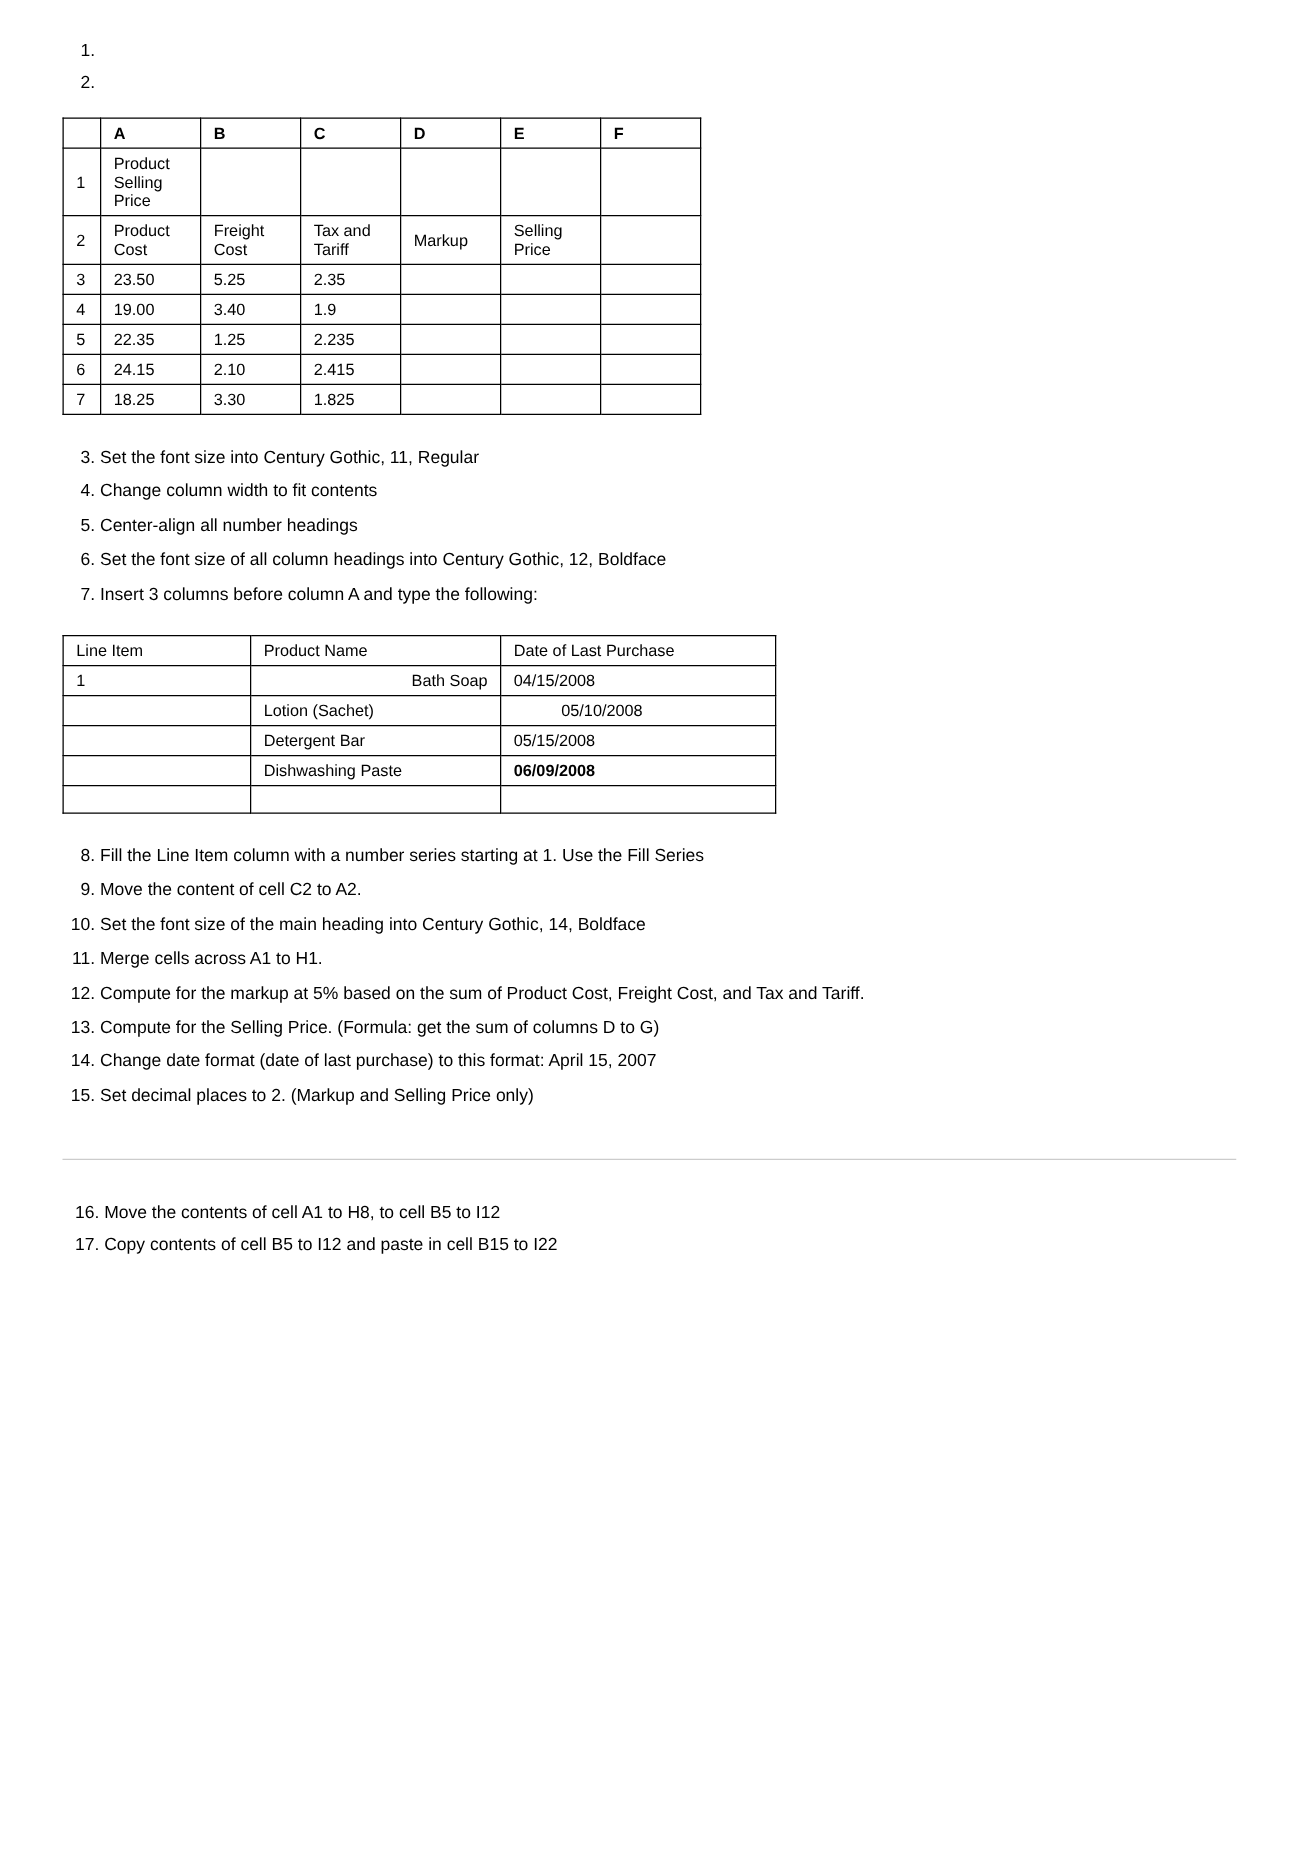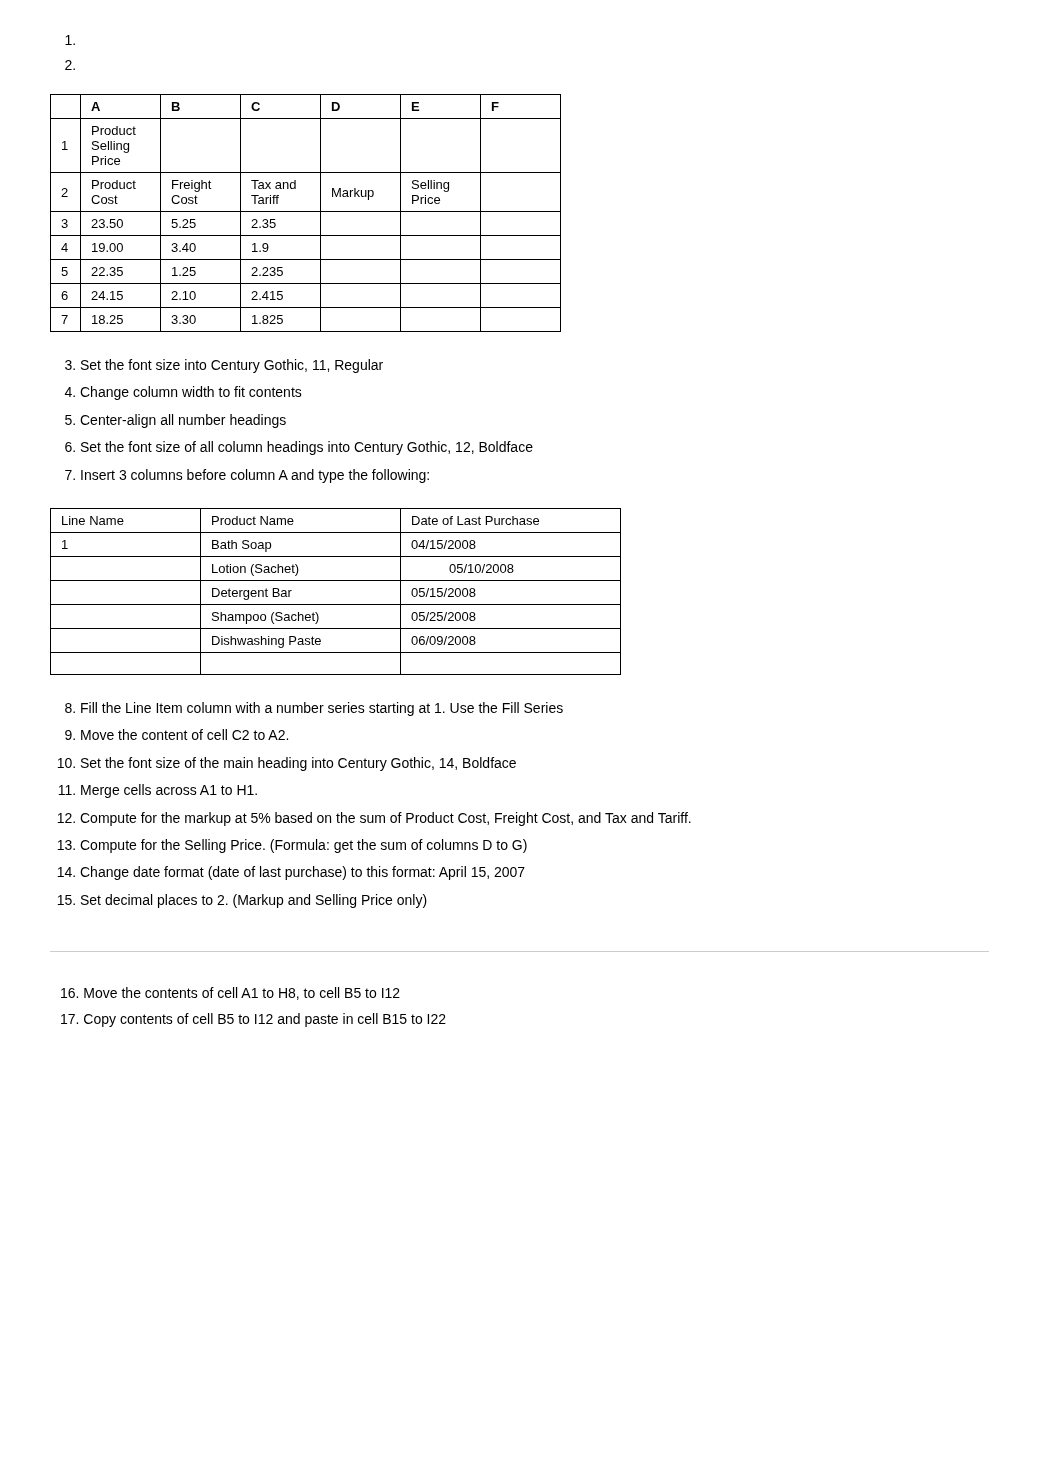--- a/index.html
+++ b/index.html
@@ -153,50 +153,45 @@
 <li>Set the font size into Century Gothic, 11, Regular</li>
     <li>Change column width to fit contents</li>
     <li>Center-align all number headings</li>
     <li>Set the font size of all column headings into Century Gothic, 12, Boldface</li>
     <li>Insert 3 columns before column A and type the following:</li>
   </ol>
 
 <table class="second-table">
   <thead id="second-table-head">
       <tr>
-        <td style="min-width: 150px;">Line Name</td>
+        <td style="min-width: 150px;">Line Item</td>
         <td style="min-width: 200px;">Product Name</td>
         <td style="min-width: 220px;">Date of Last Purchase</td>
       </tr>
     </thead>
   <tbody id="second-table-body">
       <tr>
         <td style="min-width: 150px; height: 22px;">1</td>
-        <td style="min-width: 200px; height: 22px;">Bath Soap</td>
+        <td style="min-width: 200px; height: 22px; text-align: right;">Bath Soap</td>
         <td style="min-width: 220px; height: 22px;">04/15/2008</td>
       </tr>
       <tr>
         <td style="min-width: 150px; height: 22px;"></td>
         <td style="min-width: 200px; height: 22px;">Lotion (Sachet)</td>
         <td style="min-width: 220px; height: 22px; padding-left: 48px;">05/10/2008</td>
       </tr>
       <tr>
         <td style="min-width: 150px; height: 22px;"></td>
         <td style="min-width: 200px; height: 22px;">Detergent Bar</td>
         <td style="min-width: 220px; height: 22px;">05/15/2008</td>
       </tr>
       <tr>
         <td style="min-width: 150px; height: 22px;"></td>
-        <td style="min-width: 200px; height: 22px;">Shampoo (Sachet)</td>
-        <td style="min-width: 220px; height: 22px;">05/25/2008</td>
-      </tr>
-      <tr>
-        <td style="min-width: 150px; height: 22px;"></td>
         <td style="min-width: 200px; height: 22px;">Dishwashing Paste</td>
-        <td style="min-width: 220px; height: 22px;">06/09/2008</td>
+        <td style="min-width: 220px; height: 22px; font-weight: bold;">06/09/2008</td>
       </tr>
       <tr>
         <td style="min-width: 150px; height: 22px;"></td>
         <td style="min-width: 200px; height: 22px;"></td>
         <td style="min-width: 220px; height: 22px;"></td>
       </tr>
     </tbody>
 </table>
 
 <ol class="steps-list" id="more-steps-list" start="8">

